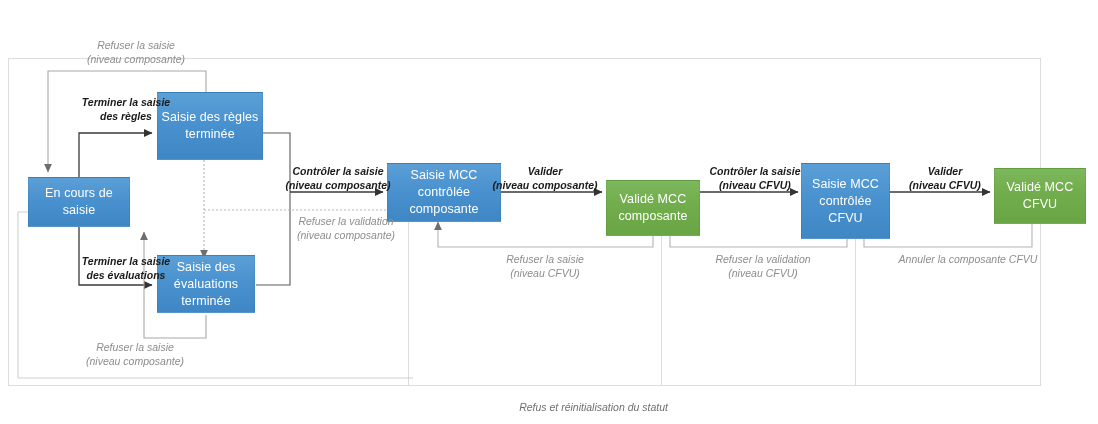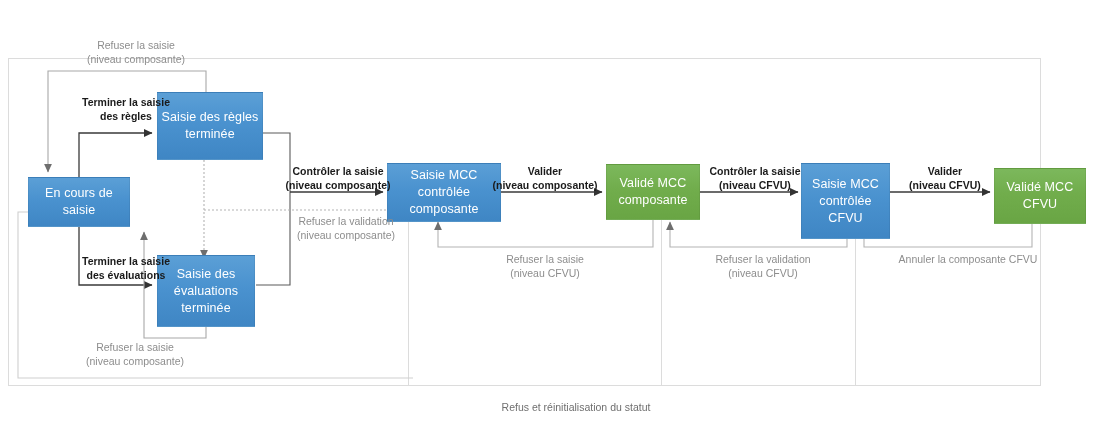--- a/index.html
+++ b/index.html
@@ -39,20 +39,21 @@
     border: 1px solid rgba(0,0,0,0.06);
   }
   .node.blue {
     background: linear-gradient(to bottom, #5b9fd6 0%, #4a92cf 45%, #3f86c4 100%);
   }
   .node.green {
     background: linear-gradient(to bottom, #7cb85c 0%, #71ad4c 45%, #69a544 100%);
   }
   .label {
     position: absolute;
+    font-style: italic;
     text-align: center;
     line-height: 14px;
     white-space: pre-line;
   }
   .label.solid {
     color: #1a1a1a;
     font-weight: bold;
     font-size: 10.5px;
   }
   .label.dotted {
@@ -128,33 +129,33 @@
     <span>En cours de
 saisie</span>
   </div>
 
   <div class="node blue" style="left:157px; top:92px; width:106px; height:68px;">
     <span>Saisie des
 règles
 terminée</span>
   </div>
 
-  <div class="node blue" style="left:157px; top:255px; width:98px; height:72px;">
+  <div class="node blue" style="left:157px; top:255px; width:98px; height:58px;">
     <span>Saisie  des
 évaluations
 terminée</span>
   </div>
 
   <div class="node blue" style="left:387px; top:163px; width:114px; height:59px;">
     <span>Saisie MCC
 contrôlée
 composante</span>
   </div>
 
-  <div class="node green" style="left:606px; top:164px; width:94px; height:56px;">
+  <div class="node green" style="left:606px; top:180px; width:94px; height:56px;">
     <span>Validé MCC
 composante</span>
   </div>
 
   <div class="node blue" style="left:801px; top:163px; width:89px; height:76px;">
     <span>Saisie MCC
 contrôlée
 CFVU</span>
   </div>
 
@@ -191,15 +192,15 @@
 (niveau composante)</div>
 
   <div class="label dotted" style="left:477px; top:252px; width:136px;">Refuser la saisie
 (niveau CFVU)</div>
 
   <div class="label dotted" style="left:693px; top:252px; width:140px;">Refuser la validation
 (niveau CFVU)</div>
 
   <div class="label dotted" style="left:880px; top:252px; width:176px;">Annuler la composante CFVU</div>
 
-  <div class="label caption" style="left:448px; top:400px; width:256px;">Refus et réinitialisation du statut</div>
+  <div class="label caption" style="left:412px; top:400px; width:256px;text-align:right;">Refus et réinitialisation du statut</div>
 
 </div>
 
 </body></html>

